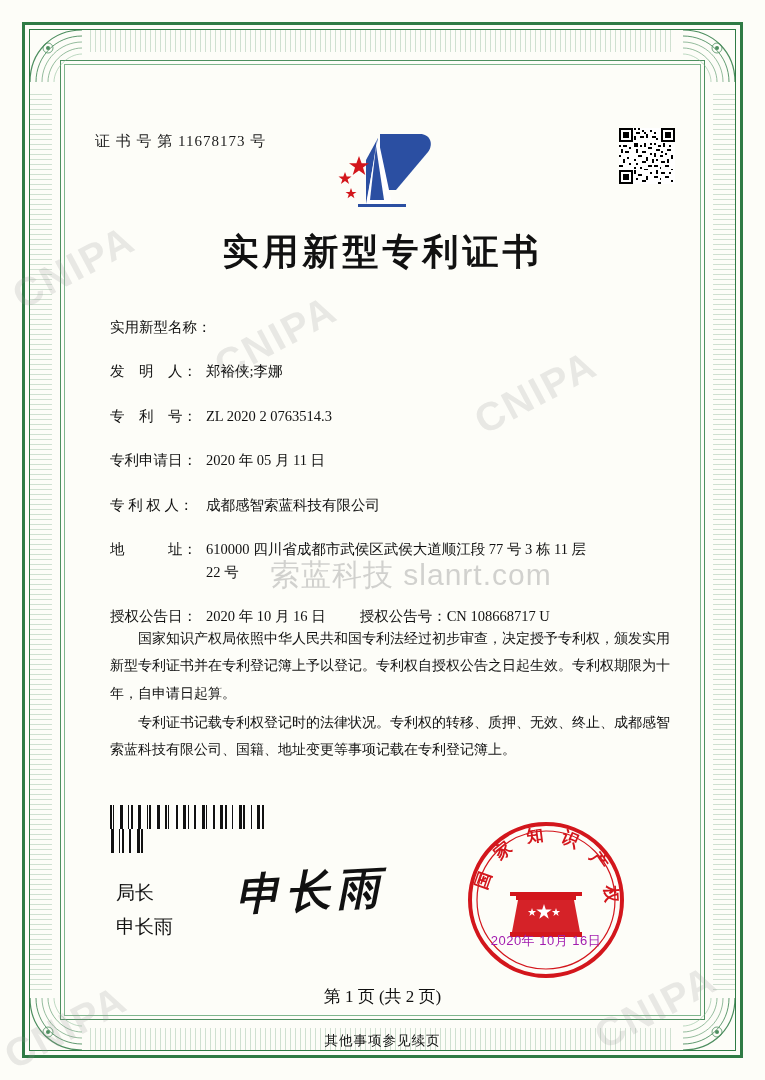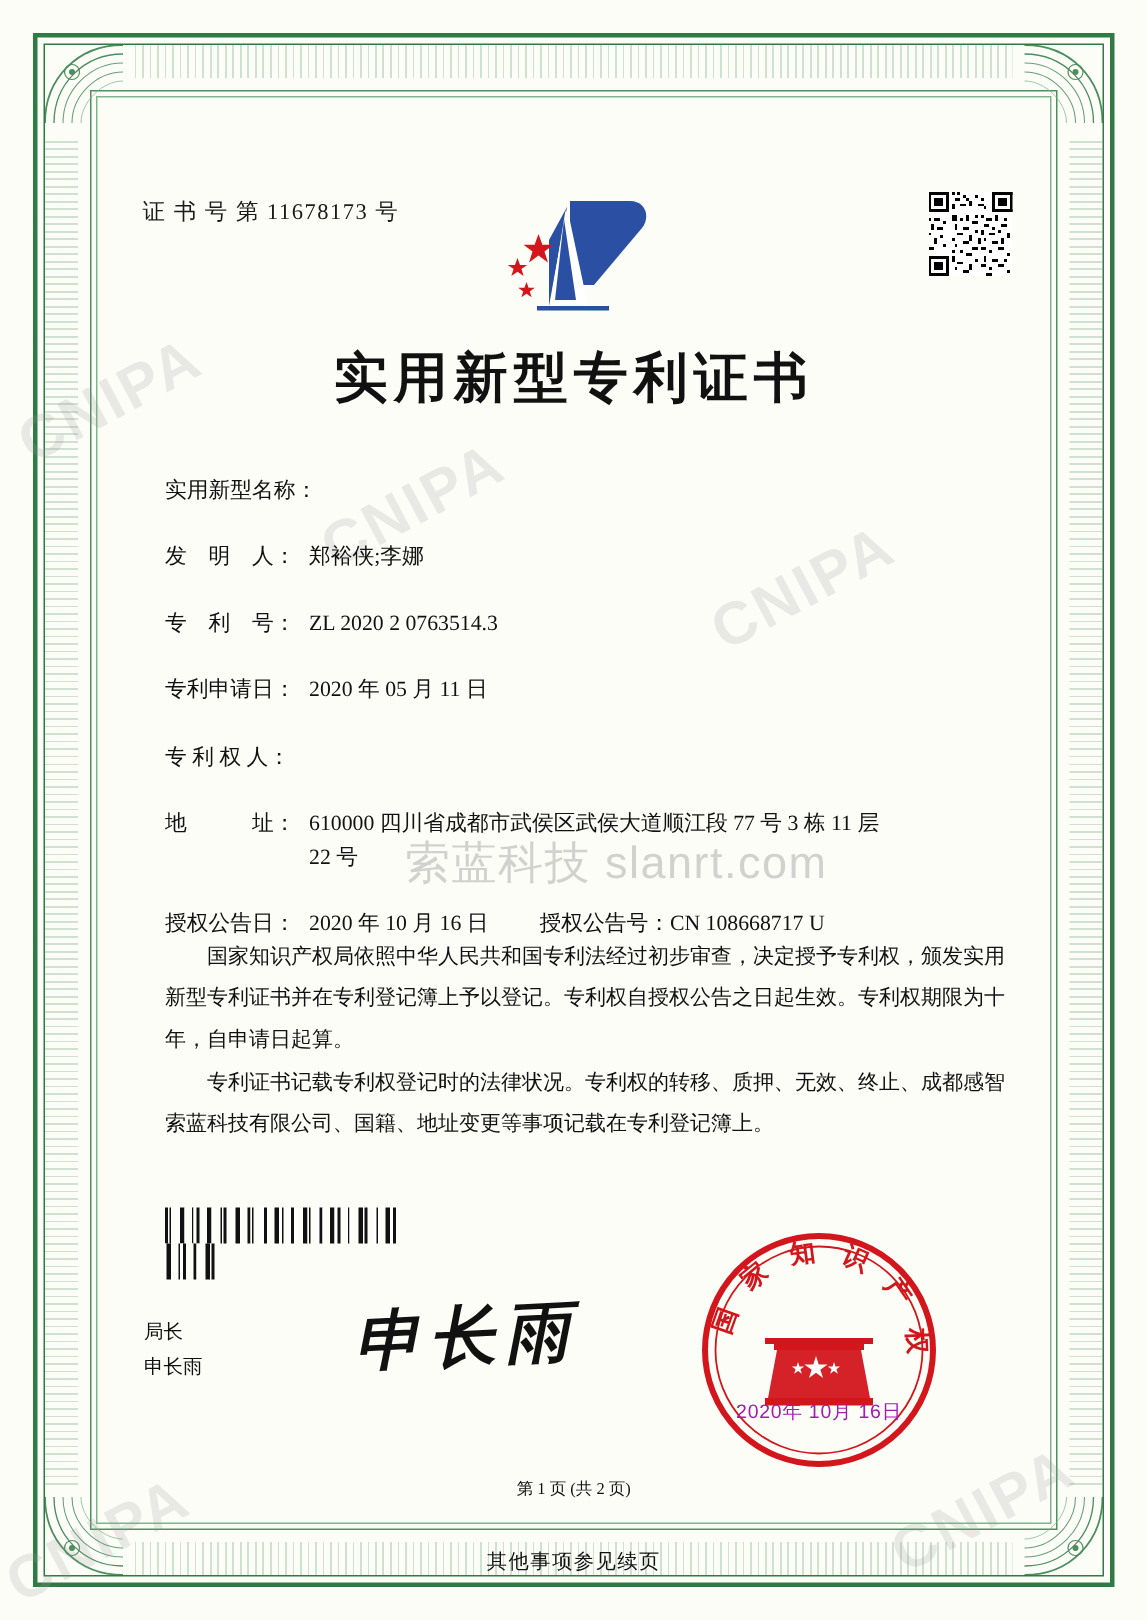--- a/index.html
+++ b/index.html
@@ -199,23 +199,23 @@
   .barcode i {
     display: inline-block;
     height: 24px;
     background: #111;
     vertical-align: top;
   }
 
   
   .sig-label {
     position: absolute;
-    left: 96px;
+    left: 116px;
     top: 876px;
-    font-size: 13px;
+    font-size: 19px;
     line-height: 1.8;
     color: #111;
   }
   .sig-script {
     position: absolute;
     left: 236px;
     top: 862px;
     font-size: 44px;
     font-family: "DejaVu Serif", serif;
     font-style: italic;
@@ -244,21 +244,21 @@
     font-family: "Liberation Sans", sans-serif;
     letter-spacing: 0.5px;
   }
 
   
   .page-no {
     position: absolute;
     left: 0; right: 0;
     top: 985px;
     text-align: center;
-    font-size: 11px;
+    font-size: 17px;
     color: #111;
   }
   .note {
     position: absolute;
     left: 0; right: 0;
     top: 1032px;
     text-align: center;
     font-size: 13.5px;
     color: #111;
     letter-spacing: 1px;
@@ -461,20 +461,21 @@
       <div class="value">ZL 2020 2 0763514.3</div>
     </div>
 
     <div class="row">
       <div class="label">专利申请日：</div>
       <div class="value">2020 年 05 月 11 日</div>
     </div>
 
     <div class="row">
       <div class="label">专 利 权 人：</div>
+      <div class="value">成都感智索蓝科技有限公司</div>
     </div>
 
     <div class="row">
       <div class="label">地　　　址：</div>
       <div class="value">
         <div>610000 四川省成都市武侯区武侯大道顺江段 77 号 3 栋 11 层</div>
         <div>22 号</div>
       </div>
     </div>
 

